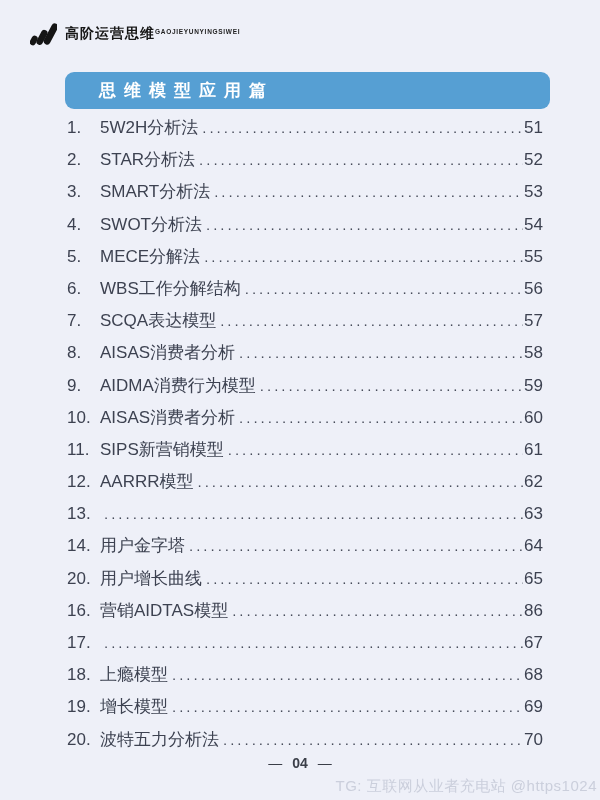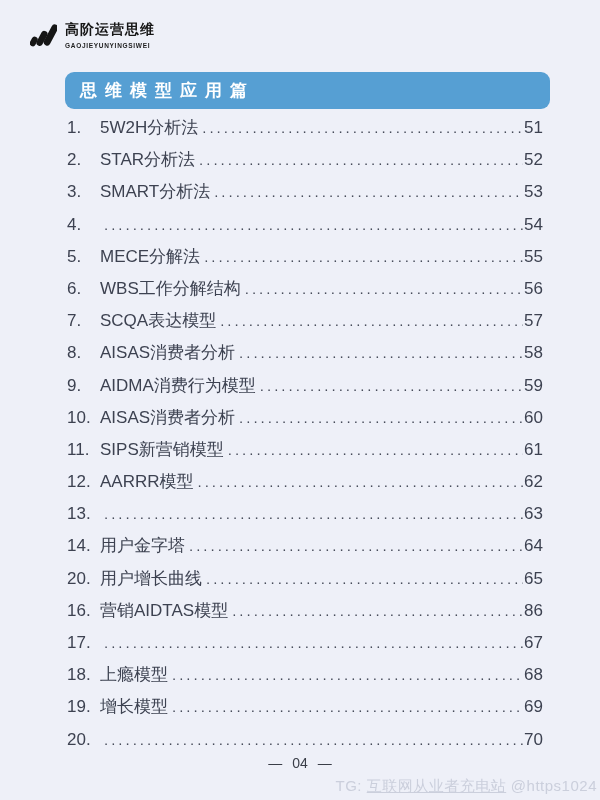--- a/index.html
+++ b/index.html
@@ -8,30 +8,30 @@
     background:#eef0f8;
     font-family:"Liberation Sans", sans-serif;
     color:#3d4251;
     position:relative;
     overflow:hidden;
   }
 
   
   .logo { position:absolute; top:21px; left:30px; display:flex; align-items:center; gap:8px; }
   .logo-icon svg { display:block; }
-  .logo-text { display:flex; flex-direction:column; }
+  .logo-text { display:flex; flex-direction:row; }
   .logo-cn { font-size:14px; font-weight:bold; color:#161616; letter-spacing:1px; }
   .logo-en { font-size:6.5px; font-weight:bold; color:#1d1d1d; letter-spacing:0.7px; margin-top:3px; }
 
   
   .badge {
     position:absolute; top:72px; left:65px;
     width:485px; height:37px; box-sizing:border-box;
     background:#569fd3; border-radius:9px;
-    display:flex; align-items:center; padding-left:15px;
+    display:flex; align-items:center; padding-left:34px;
     color:#ffffff; font-weight:bold; font-size:17px; letter-spacing:8px;
   }
 
   
   .toc {
     position:absolute; top:112px; left:67px; right:57px;
     margin:0; padding:0; list-style:none;
   }
   .toc-row {
     display:flex; align-items:baseline;
@@ -46,27 +46,27 @@
     font-size:15px; color:#474c5a;
   }
   .toc-page  { flex:none; }
 
   
   .page-footer {
     position:absolute; top:755px; left:0; width:100%;
     text-align:center; font-size:14px; color:#3a3e48;
   }
   .page-footer .dash { letter-spacing:0; }
-  .page-footer .pg { font-weight:normal; margin:16px 10px; }
+  .page-footer .pg { font-weight:bold; margin:16px 10px; }
 
   .watermark {
     position:absolute; top:777px; right:3px;
     font-size:15px; color:#cbcfdc; letter-spacing:0.5px;
   }
-  .watermark .wm-underline { text-decoration:underline; }
+  .watermark .wm-underline { }
 </style>
 </head>
 <body>
 
 <div class="logo">
   <span class="logo-icon">
     <svg width="27" height="26" viewBox="0 0 40 38" xmlns="http://www.w3.org/2000/svg">
       <g fill="#151515">
         <rect x="1" y="21" width="9" height="15" rx="4.5" transform="rotate(28 5.5 28.5)"></rect>
         <rect x="13" y="12" width="9.5" height="24" rx="4.7" transform="rotate(28 17.7 24)"></rect>
@@ -101,20 +101,21 @@
 
   <li class="toc-row">
     <span class="toc-num">3.</span>
     <span class="toc-title">SMART分析法</span>
     <span class="toc-leader">......................................................................................................................................................</span>
     <span class="toc-page">53</span>
   </li>
 
   <li class="toc-row">
     <span class="toc-num">4.</span>
+    <span class="toc-title">SWOT分析法</span>
     <span class="toc-leader">......................................................................................................................................................</span>
     <span class="toc-page">54</span>
   </li>
 
   <li class="toc-row">
     <span class="toc-num">5.</span>
     <span class="toc-title">MECE分解法</span>
     <span class="toc-leader">......................................................................................................................................................</span>
     <span class="toc-page">55</span>
   </li>
@@ -210,20 +211,21 @@
 
   <li class="toc-row">
     <span class="toc-num">19.</span>
     <span class="toc-title">增长模型</span>
     <span class="toc-leader">......................................................................................................................................................</span>
     <span class="toc-page">69</span>
   </li>
 
   <li class="toc-row">
     <span class="toc-num">20.</span>
+    <span class="toc-title">波特五力分析法</span>
     <span class="toc-leader">......................................................................................................................................................</span>
     <span class="toc-page">70</span>
   </li>
 </ol>
 
 <div class="page-footer">
   <span class="dash">—</span><span class="pg">04</span><span class="dash">—</span>
 </div>
 
 <div class="watermark">

